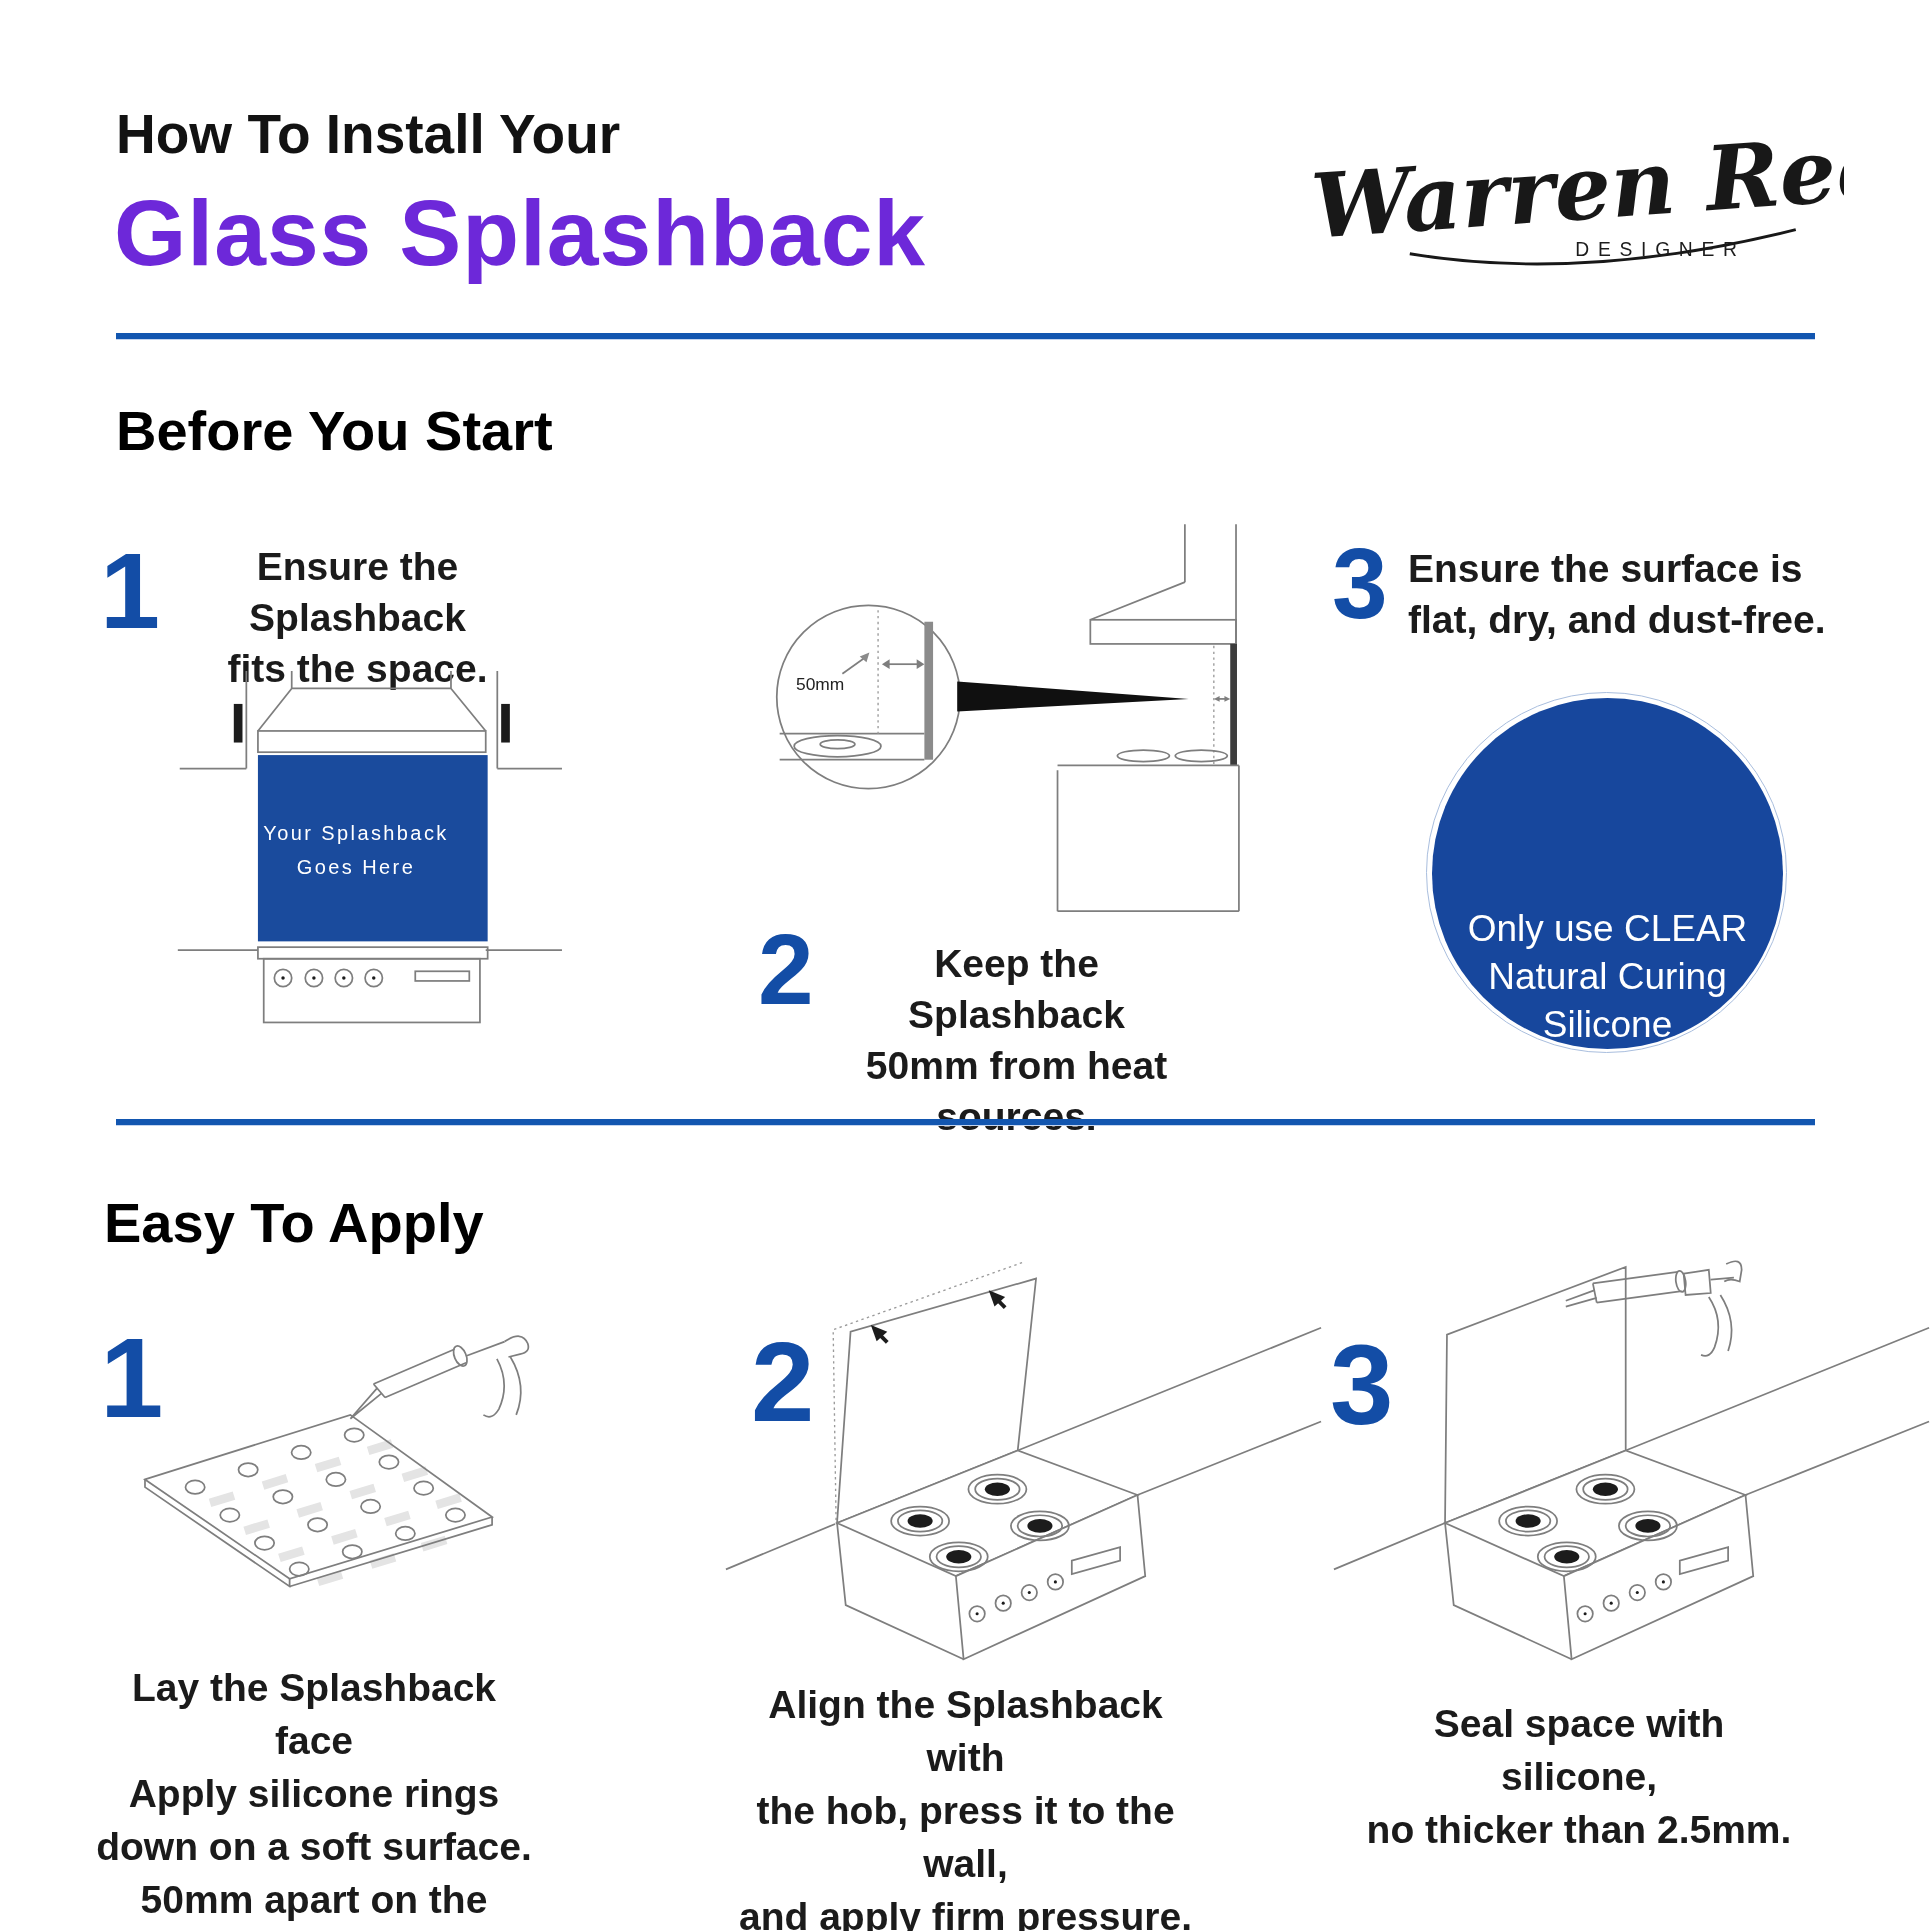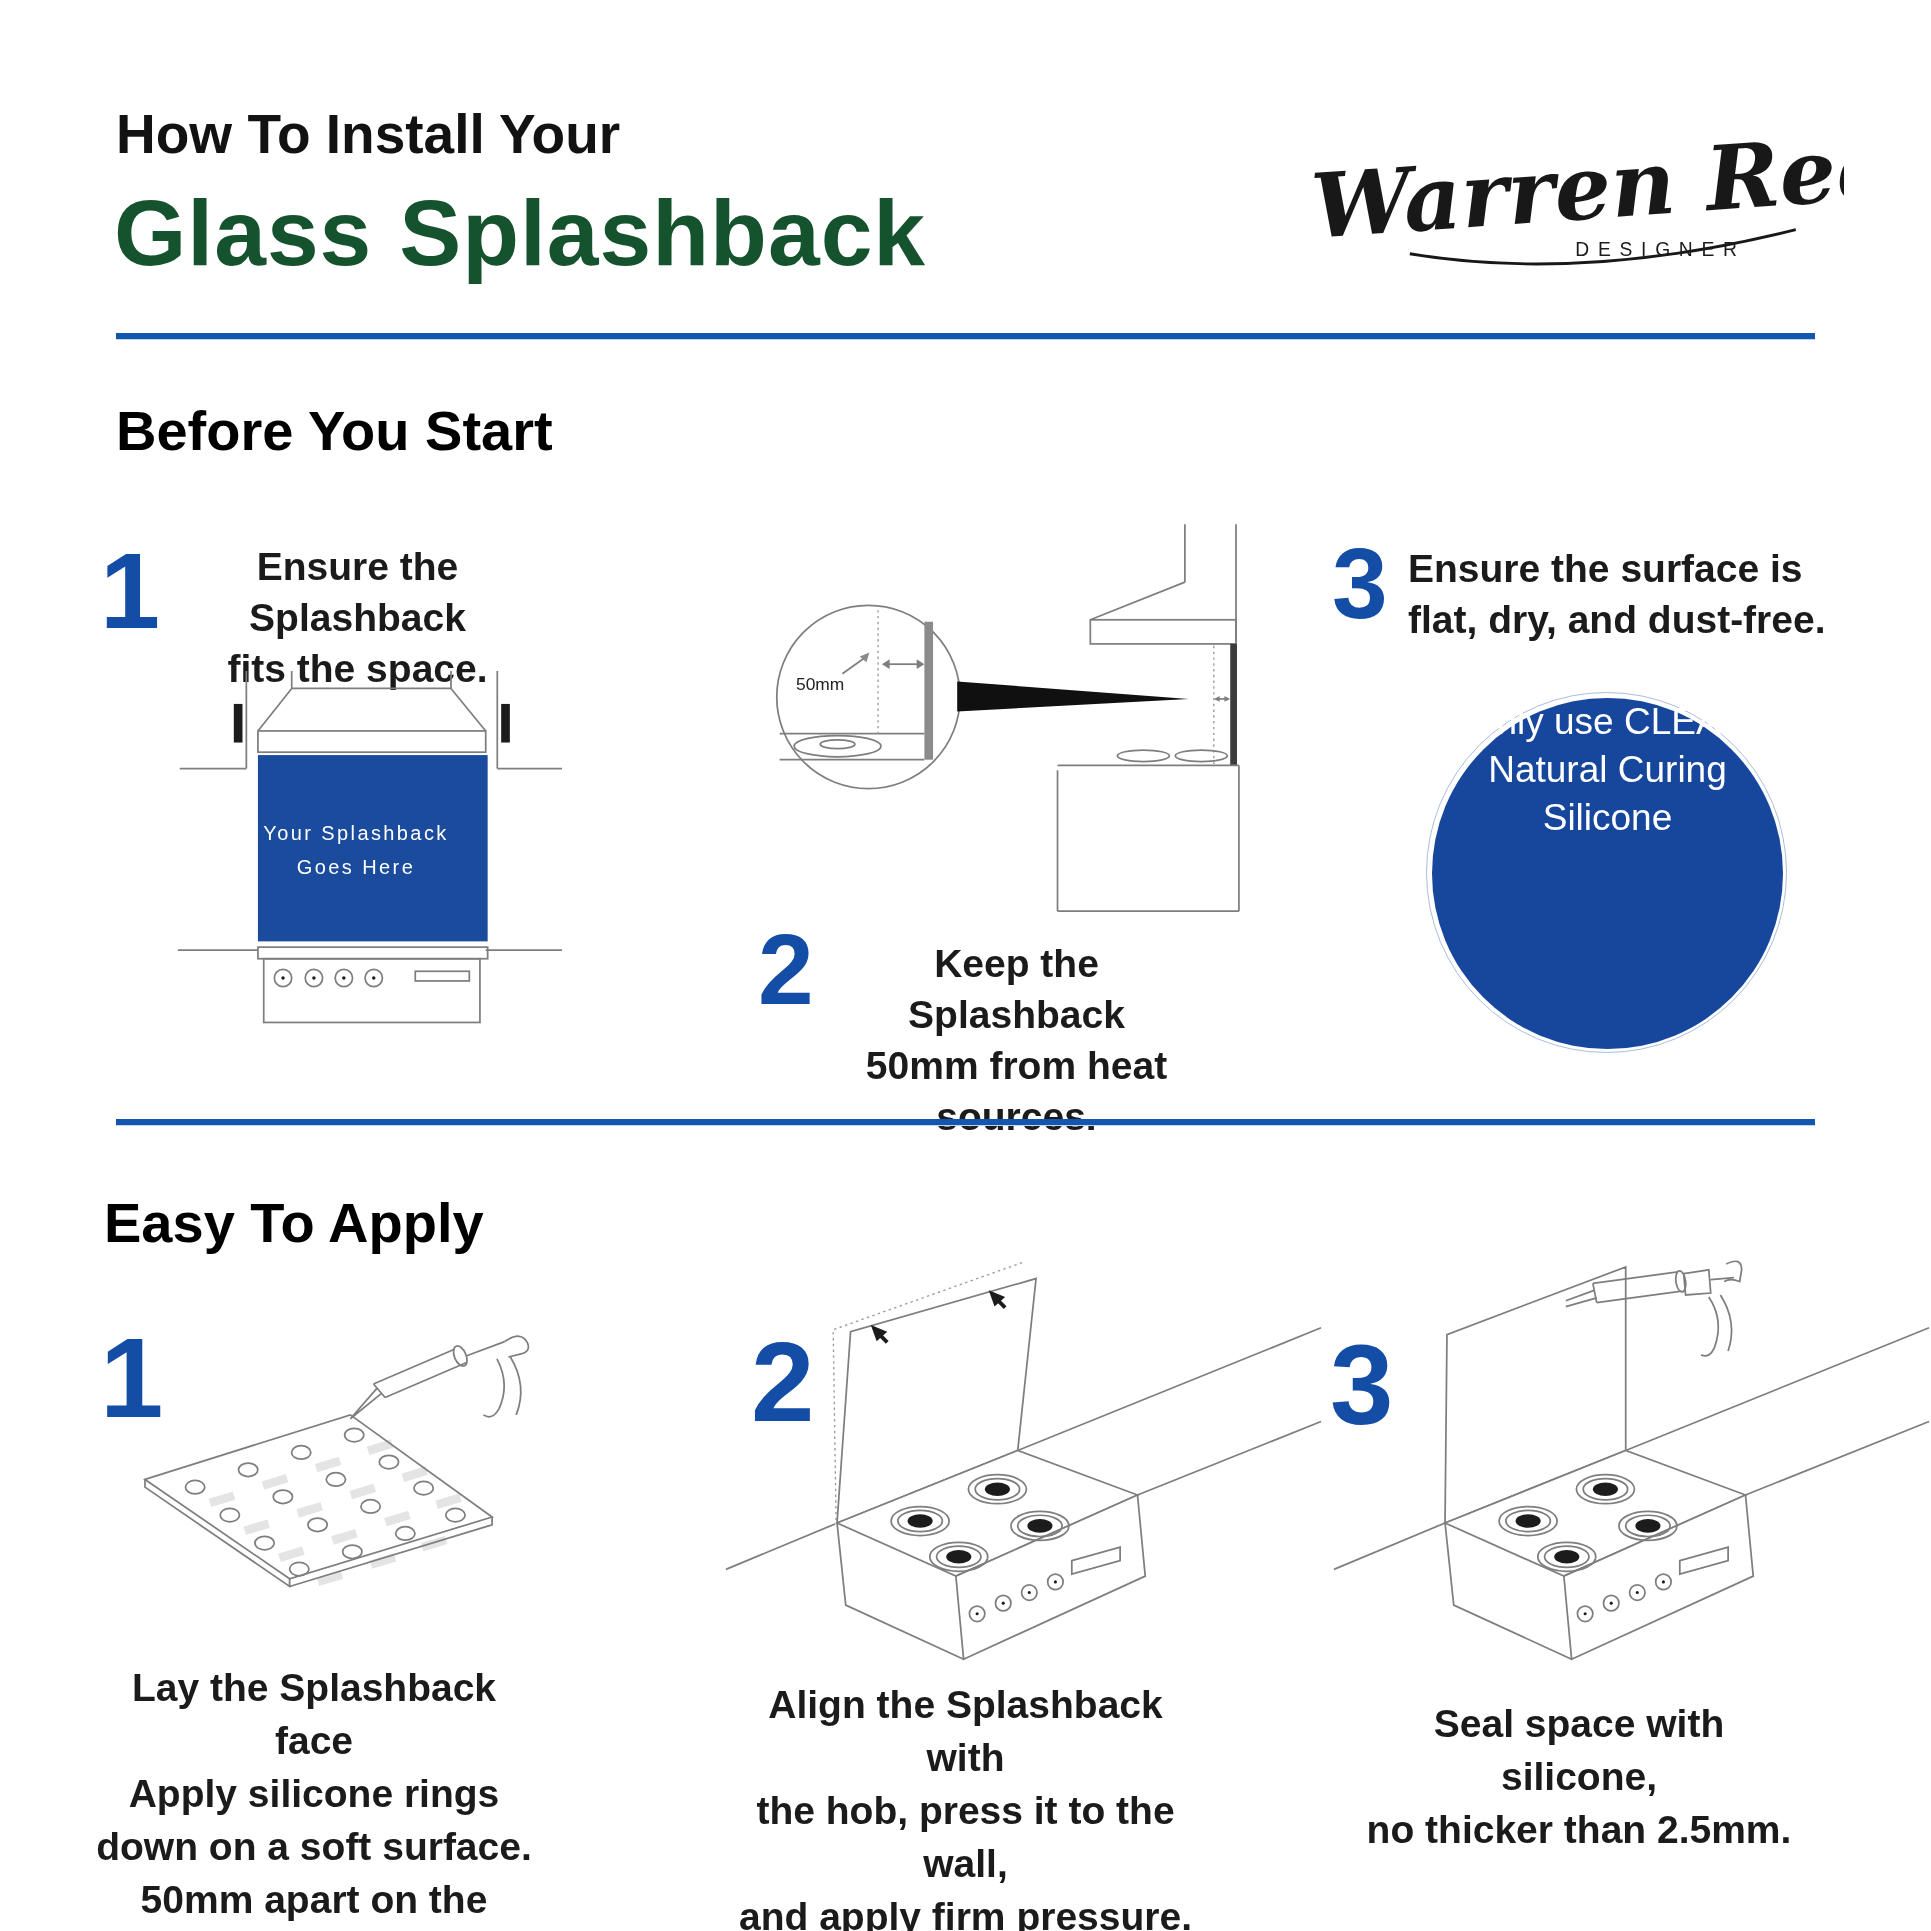--- a/index.html
+++ b/index.html
@@ -1,29 +1,29 @@
 <!DOCTYPE html>
 <html style="--accent: #134DA6; --divider: #1256B0; --panel: #1A4B9D; --circle: #17479D;"><head>
 <meta charset="utf-8">
 <style>
   html,body{margin:0;padding:0;background:#ffffff;}
   #page{position:relative;width:1931px;height:1931px;background:#ffffff;overflow:hidden;
         font-family:"Liberation Sans", sans-serif;color:#141414;}
   .abs{position:absolute;}
   .title-sm{font-size:55px;font-weight:700;letter-spacing:0px;color:#121212;}
-  .title-lg{font-size:93px;font-weight:800;letter-spacing:1px;color:#14532d;}
+  .title-lg{font-size:93px;font-weight:800;letter-spacing:1px;color:#6d28d9;}
   .h2{font-size:56px;font-weight:800;color:#000000;}
   .stepnum{font-size:108px;font-weight:800;color:var(--accent);line-height:1;}
   .steptext{font-size:39px;font-weight:700;color:#1b1b1b;line-height:51px;text-align:center;}
   .steptext.left{text-align:left;}
   .bodytext{font-size:39px;font-weight:700;color:#1b1b1b;line-height:53px;text-align:center;}
   .divider{height:5.8px;background:var(--divider);border-bottom:1.9px solid #c3d4ef;}
   .panel-label{color:#ffffff;font-size:20px;font-weight:400;letter-spacing:2.4px;
                line-height:34px;text-align:center;}
-  .circle-note{background:var(--circle);border-radius:50%;display:flex;align-items:flex-start;
+  .circle-note{background:var(--circle);border-radius:50%;display:flex;align-items:flex-end;
                justify-content:center;text-align:center;color:#fff;font-size:37px;
                font-weight:400;line-height:48px;}
   .circle-ring{border:1.9px solid #a9bede;border-radius:50%;}
   .measure{font-size:17.4px;color:#222;font-weight:400;}
   .designer{font-size:19.3px;letter-spacing:8.7px;color:#1c1c1c;font-weight:400;text-align:center;}
   svg .ln{stroke:#7e7e7e;stroke-width:1.8;fill:none;}
   svg .lnw{stroke:#7e7e7e;stroke-width:1.8;fill:#ffffff;}
   svg .dash{stroke:#9a9a9a;stroke-width:1.4;fill:none;stroke-dasharray:2.5,3.5;}
   svg .dk{fill:#1c1c1c;stroke:none;}
   svg .gray{fill:#8b8b8b;stroke:none;}

